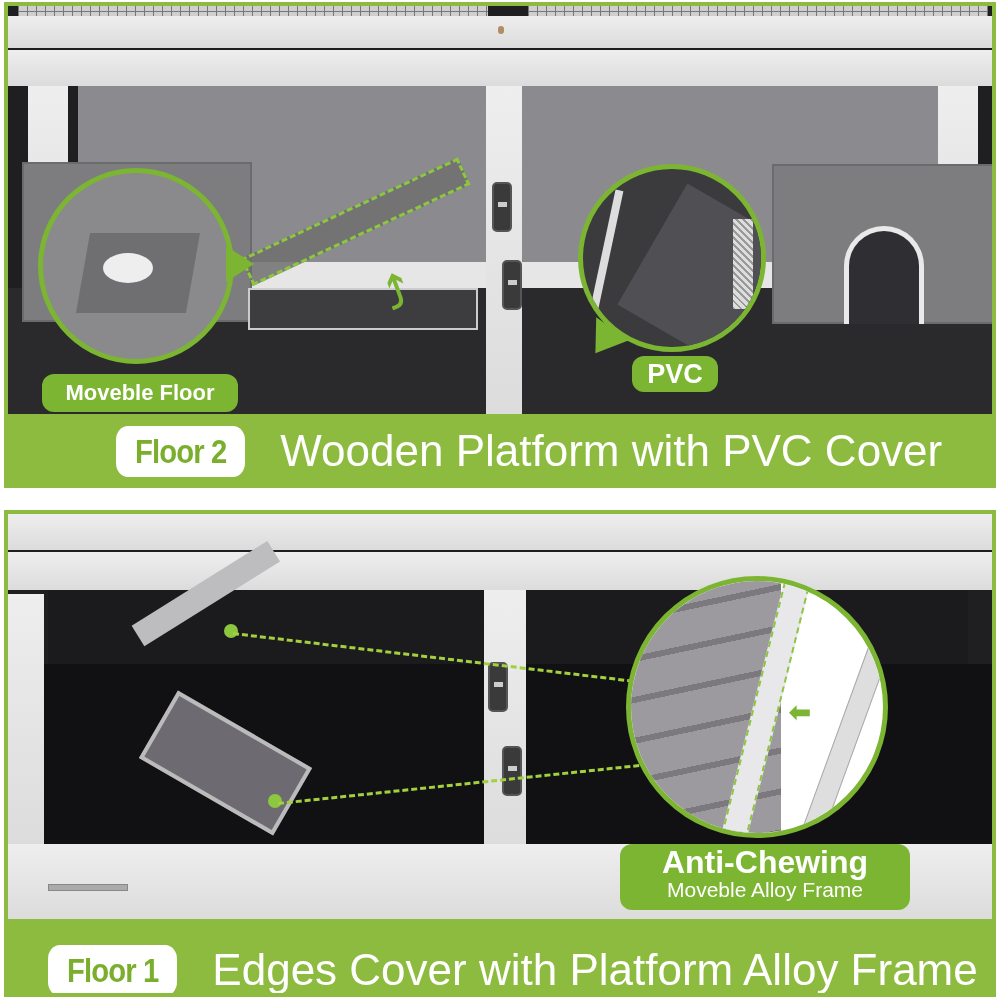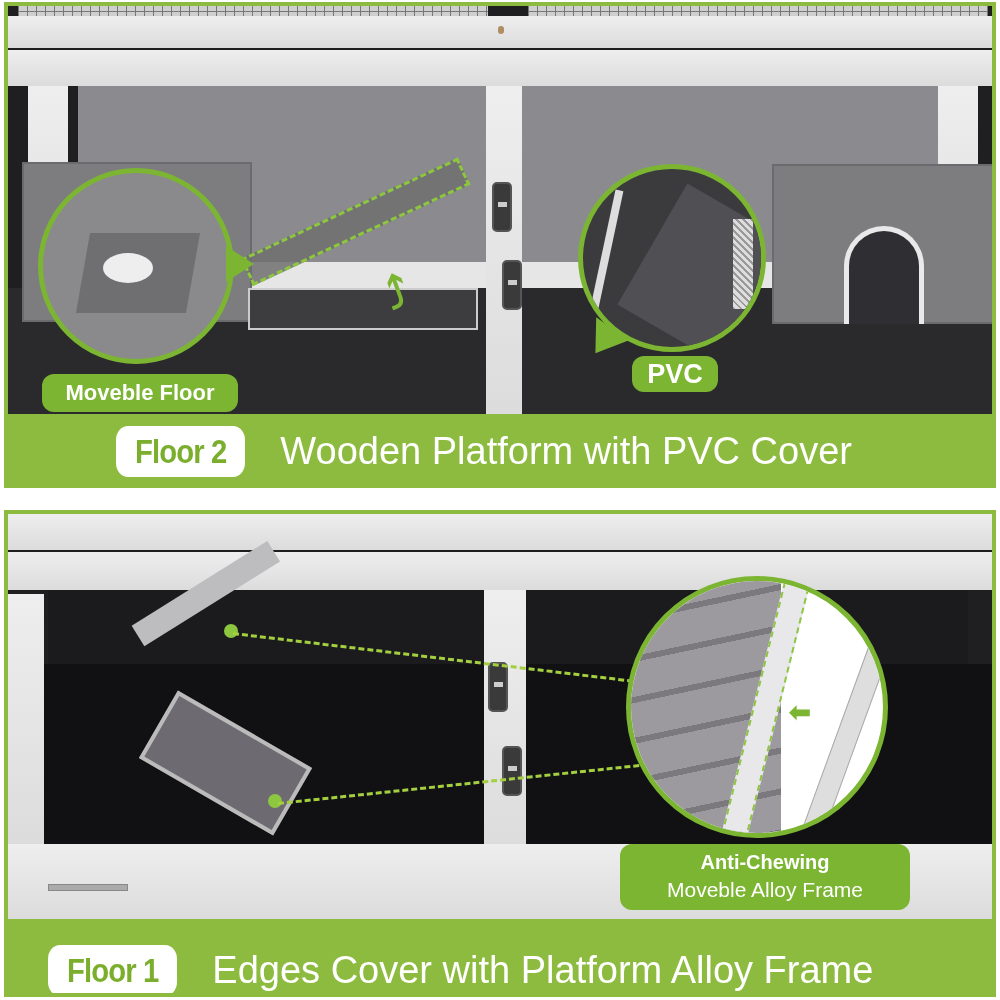--- a/index.html
+++ b/index.html
@@ -7,21 +7,21 @@
   .panel { position: absolute; left: 4px; width: 992px; border: 4px solid #8dbb3f; background: #8dbb3f; overflow: hidden; }
   #panel-top { top: 2px; height: 486px; }
   #panel-bottom { top: 510px; height: 487px; }
   .scene { position: absolute; left: 0; top: 0; width: 100%; background: #1f1f22; overflow: hidden; }
   #panel-top .scene { height: 408px; }
   #panel-bottom .scene { height: 405px; }
   .caption { position: absolute; left: 0; width: 100%; display: flex; align-items: center; background: #8dbb3f; }
   #panel-top .caption { top: 408px; height: 74px; padding-left: 108px; }
   #panel-bottom .caption { top: 419px; height: 74px; padding-left: 40px; }
   .floor-pill { background: #fff; border-radius: 14px; color: #7aae2c; font-weight: bold; font-size: 34px; padding: 6px 22px; letter-spacing: -1px; transform: scaleX(0.86); transform-origin: left center; margin-right: -4px; }
-  .caption-text { color: #fff; font-size: 38px; margin-left: 18px; letter-spacing: 0px; white-space: nowrap; }
+  .caption-text { color: #fff; font-size: 44px; margin-left: 18px; letter-spacing: 0px; white-space: nowrap; }
 
   .wood { position: absolute; background: linear-gradient(#eeeeee, #dcdcdc); }
   .wall { position: absolute; background: #8a8a8e; }
   .floor { position: absolute; background: #2a2a2d; }
   .mesh { position: absolute; background: repeating-linear-gradient(90deg, #777 0 1px, transparent 1px 9px), repeating-linear-gradient(0deg, #777 0 1px, #cfcfcf 1px 6px); }
   .latch { position: absolute; width: 20px; height: 50px; background: #3a3a3a; border-radius: 5px; border: 2px solid #555; }
   .latch::before { content: ""; position: absolute; left: 4px; top: 18px; width: 9px; height: 5px; background: #ccc; }
   .hide-box { position: absolute; background: #7d7d80; border: 2px solid #6b6b6e; }
   .circle { position: absolute; border-radius: 50%; border: 5px solid #7cb532; overflow: hidden; }
   .label-pill { position: absolute; background: #7cb532; color: #fff; font-weight: bold; border-radius: 12px; text-align: center; }
@@ -99,21 +99,21 @@
     <div class="wood" style="left:0;top:330px;width:992px;height:75px;"></div>
     <div style="position:absolute;left:40px;top:370px;width:80px;height:7px;background:#aaa;border:1px solid #888;"></div>
 
     <div class="circle" style="left:618px;top:62px;width:262px;height:262px;background:#fff;">
       <div style="position:absolute;left:0;top:0;width:150px;height:262px;background:repeating-linear-gradient(168deg,#9c9a9e 0 34px,#7b797d 34px 40px);"></div>
       <div style="position:absolute;left:120px;top:-10px;width:26px;height:290px;background:#e8e8ea;border:2px dashed #8dc63f;transform:rotate(14deg);"></div>
       <div style="position:absolute;left:200px;top:60px;width:22px;height:220px;background:#dedede;border:1px solid #aaa;transform:rotate(20deg);"></div>
       <div style="position:absolute;left:158px;top:116px;font-size:26px;color:#7cb532;font-weight:bold;">⬅</div>
     </div>
     <div class="label-pill" style="left:612px;top:330px;width:290px;height:66px;padding-top:4px;">
-      <div style="font-size:20px;line-height:28px;">Anti-Chewing</div>
+      <div style="font-size:32px;line-height:28px;">Anti-Chewing</div>
       <div style="font-size:21px;font-weight:normal;line-height:28px;">Moveble Alloy Frame</div>
     </div>
   </div>
   <div class="caption">
     <span class="floor-pill">Floor 1</span>
     <span class="caption-text">Edges Cover with Platform Alloy Frame</span>
   </div>
 </div>
 
 </body></html>

